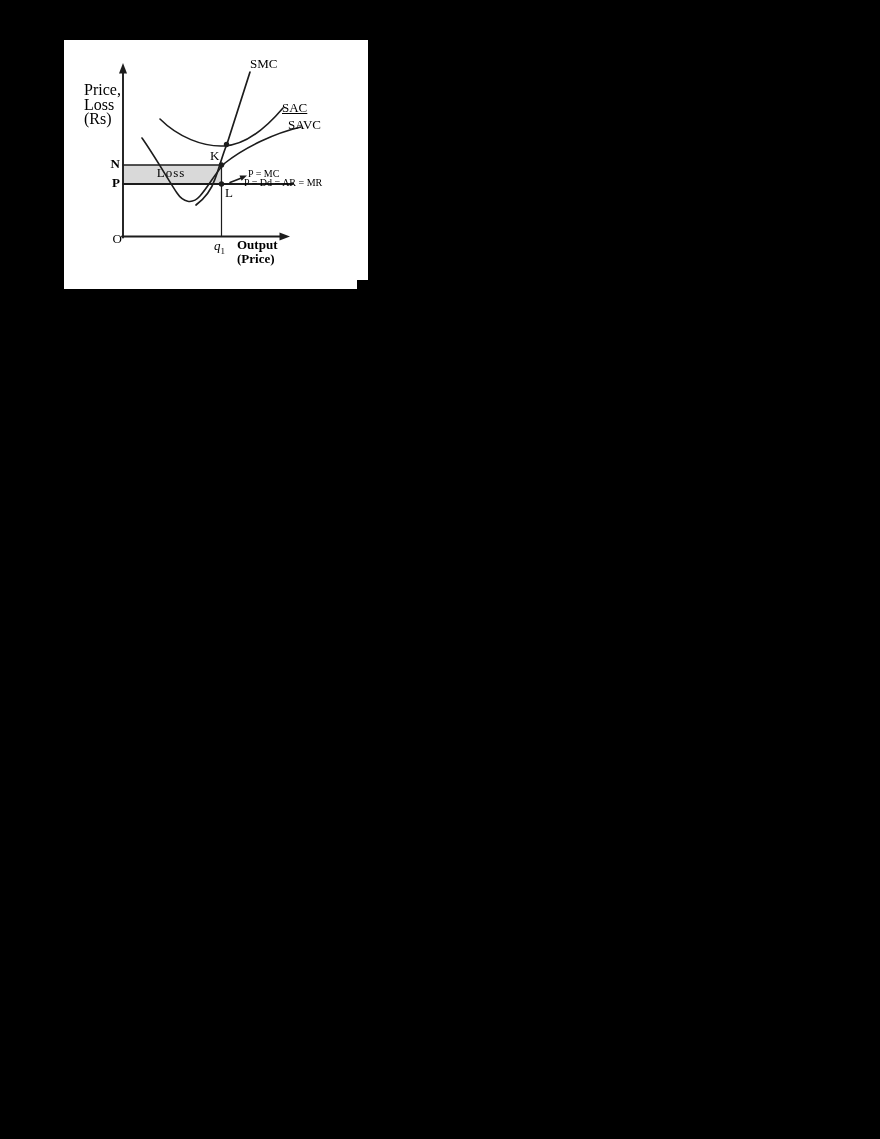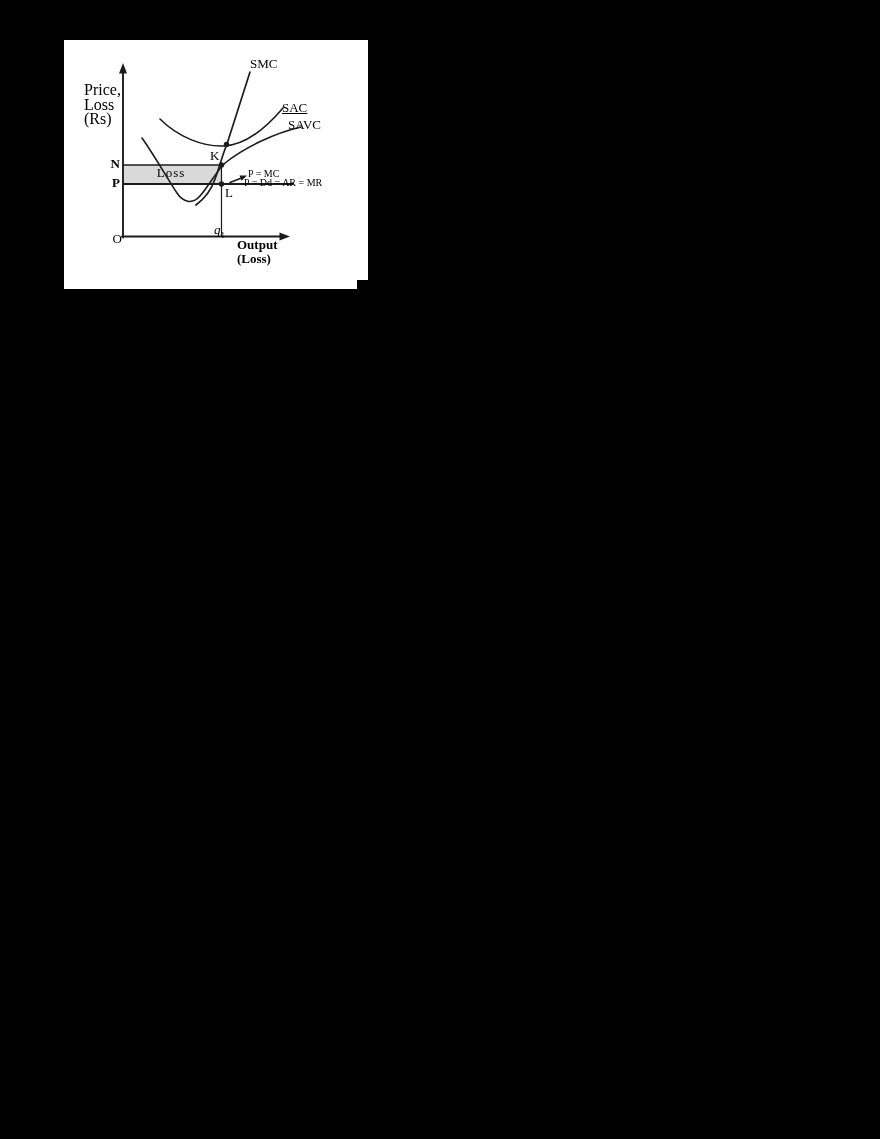--- a/index.html
+++ b/index.html
@@ -99,23 +99,23 @@
   <div class="lbl marker" style="left:44px; top:192px;">O</div>
 
   <div class="lbl" style="left:146px; top:109px;">K</div>
   <div class="lbl" style="left:161px; top:146px;">L</div>
 
   <div class="lbl loss-lbl" style="left:84px; top:126px;">Loss</div>
 
   <div class="lbl small" style="left:184px; top:127px;">P = MC</div>
   <div class="lbl small" style="left:180px; top:136px;">P = Dd = AR = MR</div>
 
-  <div class="lbl qtick" style="left:150px; top:183px;">
+  <div class="lbl qtick" style="left:150px; top:199px;">
     <i>q</i><sub>1</sub>
   </div>
 
   <div class="lbl" style="left:173px; top:198px;font-weight:bold;">
     <div>Output</div>
-    <div>(Loss)</div>
+    <div>(Price)</div>
   </div>
 
   <div class="panel-notch"></div>
 </div>
 
 </body></html>

